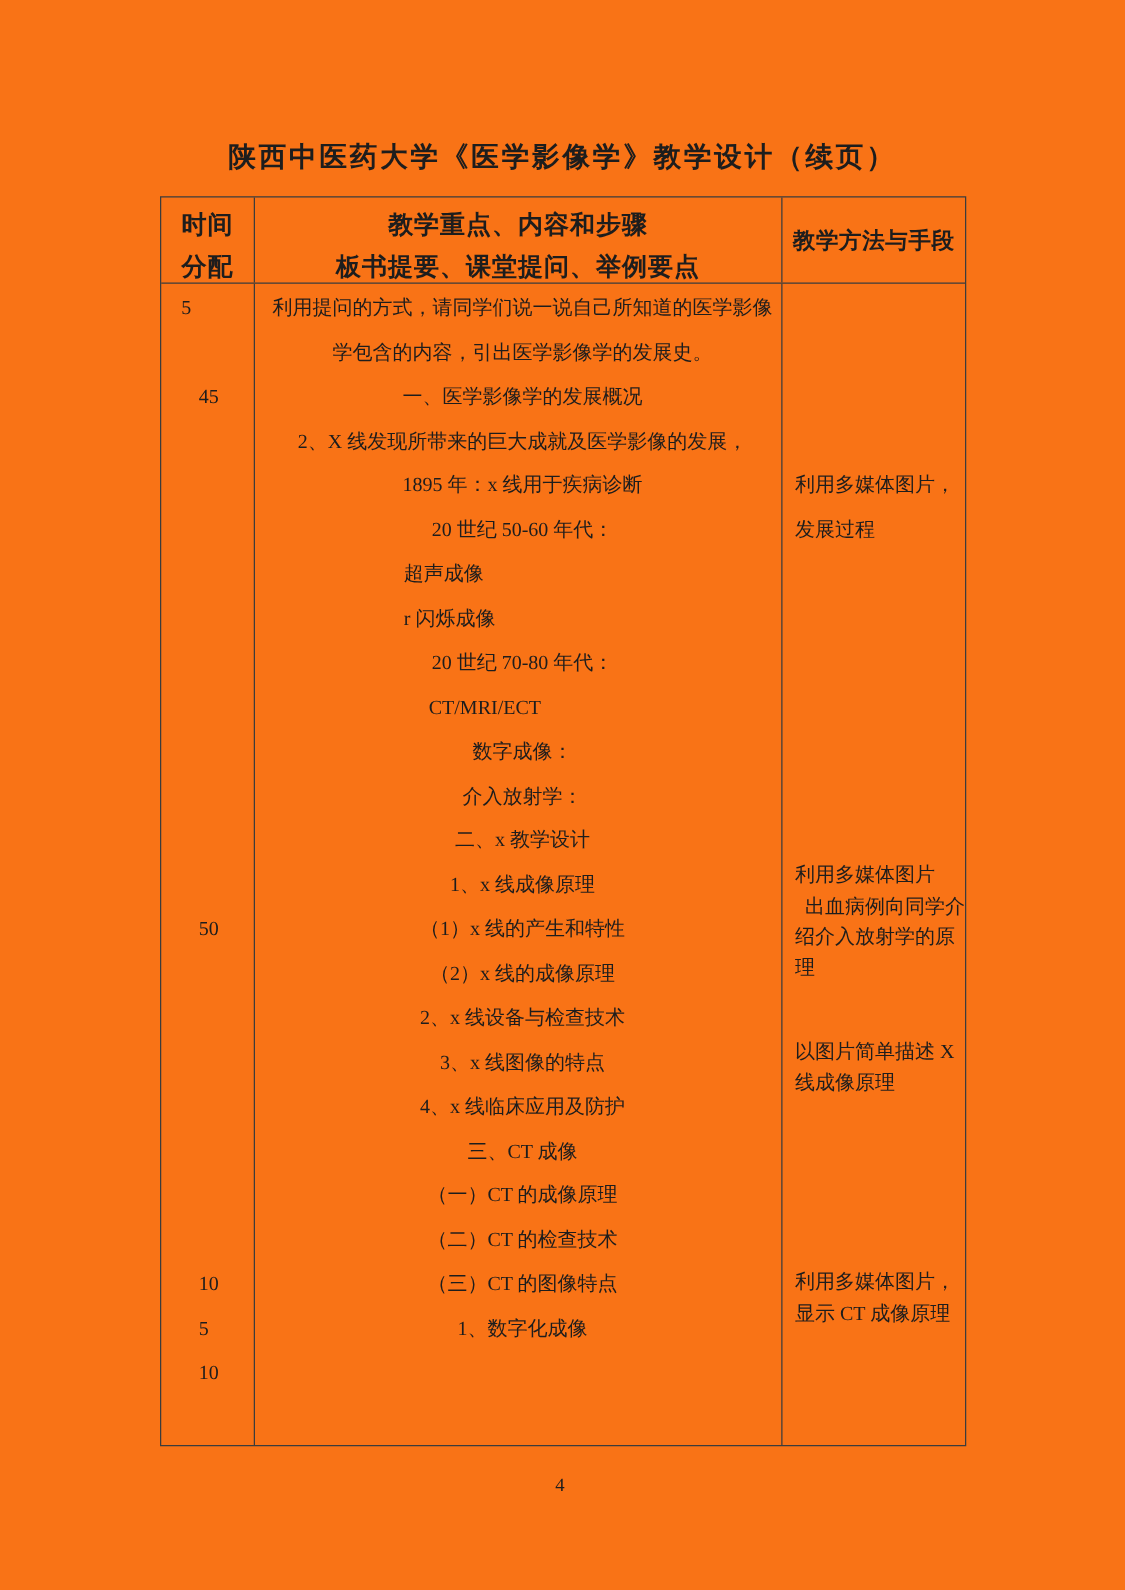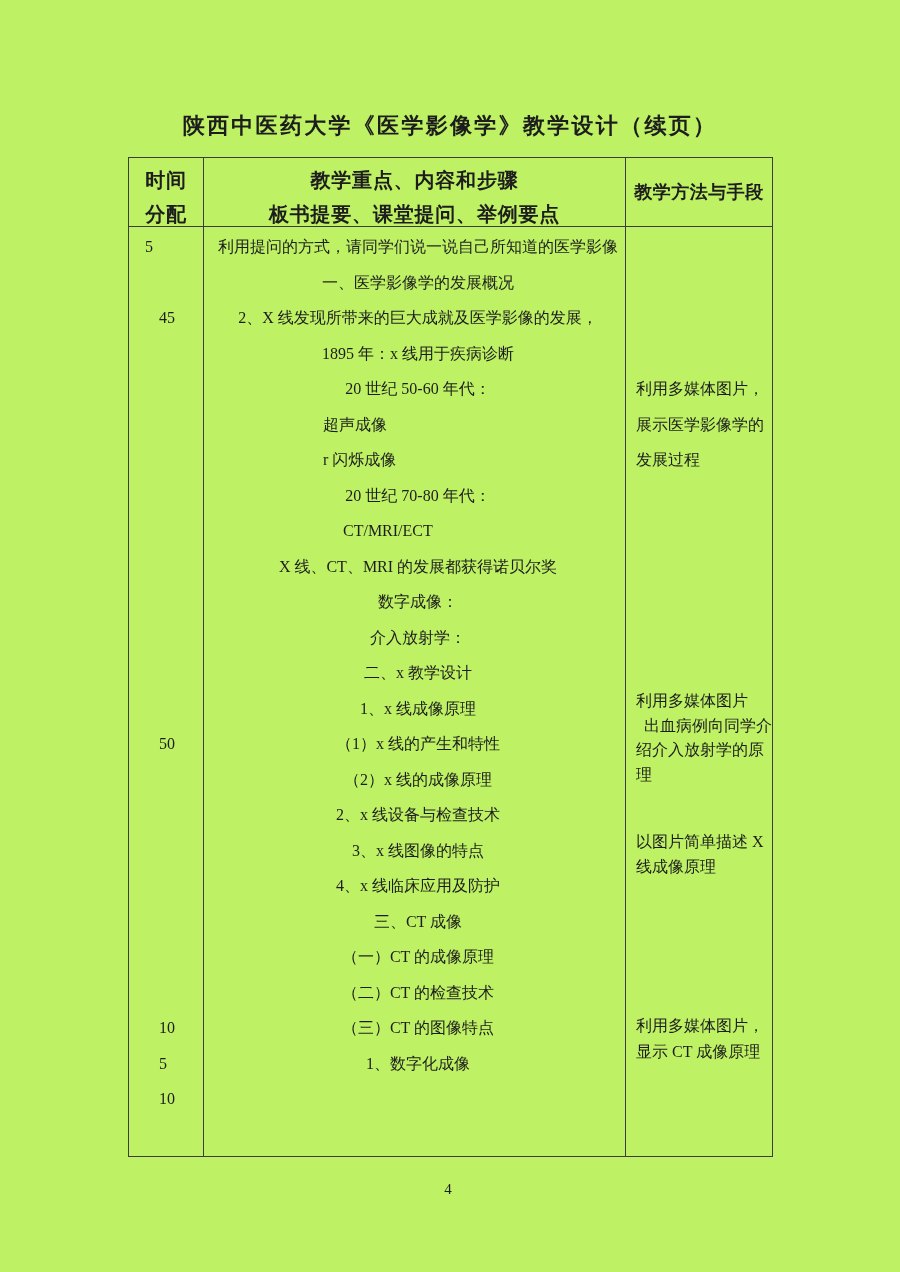--- a/index.html
+++ b/index.html
@@ -1,21 +1,21 @@
 <!DOCTYPE html>
 <html><head>
 <meta charset="utf-8">
 <style>
   * { margin: 0; padding: 0; box-sizing: border-box; }
   html, body { background: #ffffff; }
   .page {
     position: relative;
     width: 900px;
     height: 1272px;
-    background: #bef264;
+    background: #f97316;
     font-family: "Liberation Serif", "DejaVu Serif", serif;
     color: #1d1d1d;
     overflow: hidden;
   }
   .title {
     position: absolute;
     top: 110px;
     left: 120px;
     width: 660px;
     text-align: center;
@@ -92,48 +92,47 @@
       <div class="cell td c1">
           <div class="time-val tind0" style="top: 11px;">5</div>
           <div class="time-val tind1" style="top: 82px;">45</div>
           <div class="time-val tind1" style="top: 508px;">50</div>
           <div class="time-val tind1" style="top: 792px;">10</div>
           <div class="time-val tind1" style="top: 827.5px;">5</div>
           <div class="time-val tind1" style="top: 863px;">10</div>
         </div>
       <div class="cell td c2">
           <div class="cline ind0">利用提问的方式，请同学们说一说自己所知道的医学影像</div>
+          <div class="cline ind0">学包含的内容，引出医学影像学的发展史。</div>
           <div class="cline ind0">一、医学影像学的发展概况</div>
           <div class="cline ind0">2、X 线发现所带来的巨大成就及医学影像的发展，</div>
           <div class="cline ind0">1895 年：x 线用于疾病诊断</div>
           <div class="cline ind0">20 世纪 50-60 年代：</div>
           <div class="cline ind1">超声成像</div>
           <div class="cline ind1">r 闪烁成像</div>
           <div class="cline ind0">20 世纪 70-80 年代：</div>
           <div class="cline ind2">CT/MRI/ECT</div>
-          <div class="cline ind0">X 线、CT、MRI 的发展都获得诺贝尔奖</div>
           <div class="cline ind0">数字成像：</div>
           <div class="cline ind0">介入放射学：</div>
           <div class="cline ind0">二、x 教学设计</div>
           <div class="cline ind0">1、x 线成像原理</div>
           <div class="cline ind0">（1）x 线的产生和特性</div>
           <div class="cline ind0">（2）x 线的成像原理</div>
           <div class="cline ind0">2、x 线设备与检查技术</div>
           <div class="cline ind0">3、x 线图像的特点</div>
           <div class="cline ind0">4、x 线临床应用及防护</div>
           <div class="cline ind0">三、CT 成像</div>
           <div class="cline ind0">（一）CT 的成像原理</div>
           <div class="cline ind0">（二）CT 的检查技术</div>
           <div class="cline ind0">（三）CT 的图像特点</div>
           <div class="cline ind0">1、数字化成像</div>
         </div>
       <div class="cell td c3">
           <div class="method-block" style="top: 153px;">
             <div class="mline" style="height: 35.5px;">利用多媒体图片，</div>
-            <div class="mline" style="height: 35.5px;">展示医学影像学的</div>
             <div class="mline" style="height: 35.5px;">发展过程</div>
           </div>
           <div class="method-block" style="top: 465px;">
             <div class="mline" style="height: 24.7px;">利用多媒体图片</div>
             <div class="mline" style="height: 24.7px; text-align: right;">出血病例向同学介</div>
             <div class="mline" style="height: 24.7px;">绍介入放射学的原</div>
             <div class="mline" style="height: 24.7px;">理</div>
           </div>
           <div class="method-block" style="top: 606px;">
             <div class="mline" style="height: 25px;">以图片简单描述 X</div>

